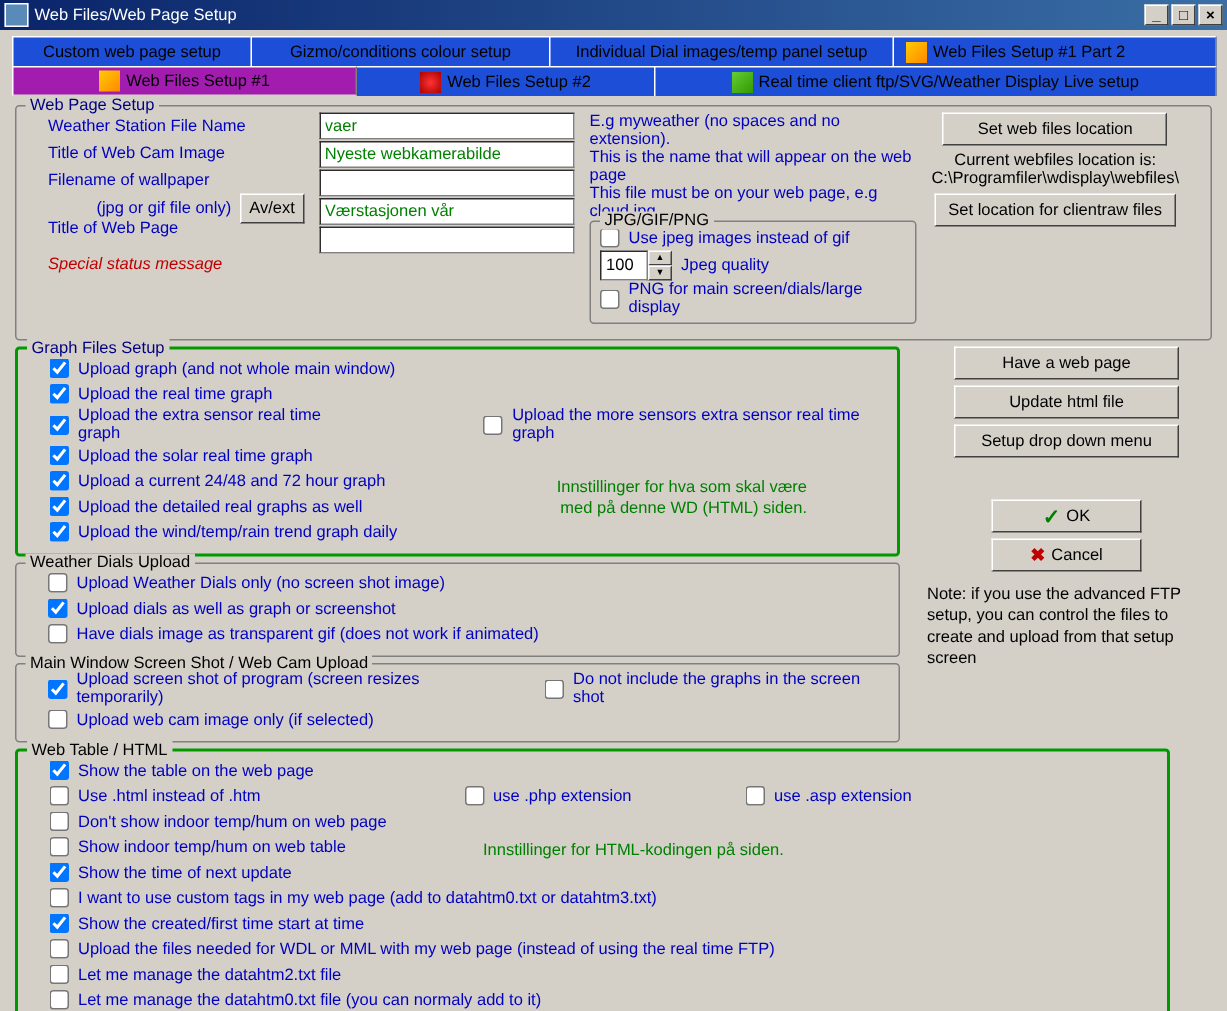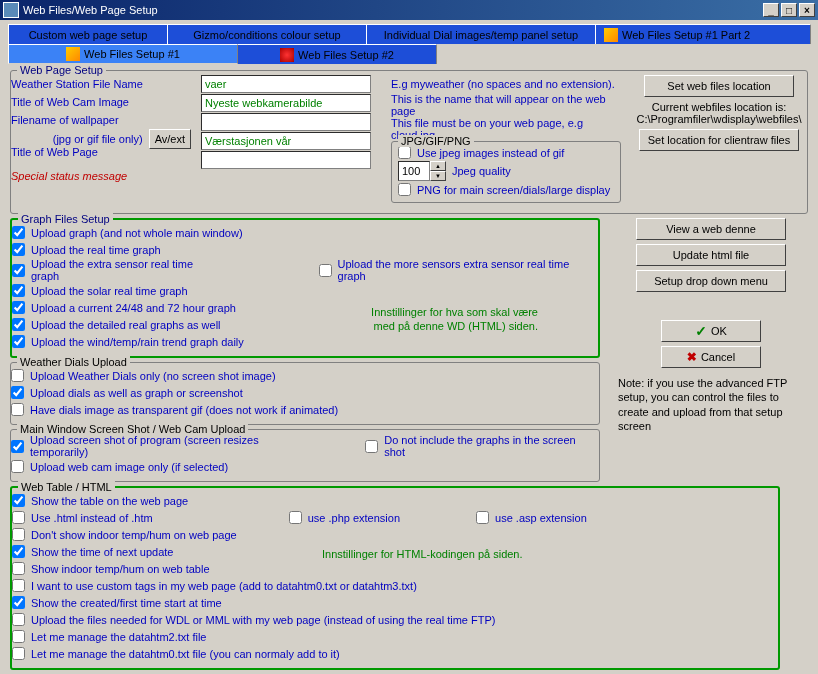--- a/index.html
+++ b/index.html
@@ -6,27 +6,27 @@
 body{background:#d4d0c8;width:818px;height:674px;overflow:hidden}
 .titlebar{background:linear-gradient(to right,#0a246a,#3a6ea5);color:#fff;height:20px;display:flex;align-items:center;padding:0 3px;justify-content:space-between}
 .titlebar-left{display:flex;align-items:center;gap:4px}
 .title-icon{width:16px;height:16px;background:#5a8ab8;border:1px solid #fff;display:inline-block}
 .title-text{font-weight:normal}
 .win-controls{display:flex;gap:2px}
 .win-btn{width:16px;height:14px;background:#d4d0c8;border:1px solid #fff;border-right-color:#404040;border-bottom-color:#404040;display:flex;align-items:center;justify-content:center;font-family:Marlett,Arial;font-size:10px;color:#000;cursor:pointer;font-weight:bold}
 .tabs-area{padding:4px 8px 0}
 .tab-row{display:flex;gap:0;flex-wrap:wrap}
 .tab{background:#1d4ed8;border:1px solid #fff;border-bottom:none;border-right-color:#808080;padding:2px 8px;height:20px;display:flex;align-items:center;gap:4px;cursor:pointer;position:relative;margin-right:-1px}
-.tab.active{background:#3b82f6;z-index:2;border-bottom:1px solid #d4d0c8}
+.tab.active{background:#a21caf;z-index:2;border-bottom:1px solid #d4d0c8}
 .tab-icon{width:14px;height:14px;display:inline-block}
 .tab-icon.yellow{background:linear-gradient(135deg,#fc0,#f80)}
 .tab-icon.red{background:radial-gradient(circle,#f33,#a00)}
 .tab-icon.green{background:linear-gradient(135deg,#6c3,#390)}
 .content{padding:6px 10px}
-.groupbox{border:1px solid #808080;border-radius:3px;padding:4px 0 6px;margin-bottom:4px;position:relative}
+.groupbox{border:1px solid #808080;border-radius:3px;padding:4px 21px 6px;margin-bottom:4px;position:relative}
 .groupbox>.legend{position:absolute;top:-7px;left:6px;background:#d4d0c8;padding:0 3px;color:#000080}
 .groupbox.green-border{border:2px solid #090}
 .row{display:flex;align-items:center;gap:6px;min-height:18px}
 .label-blue{color:#0000c0}
 .label-red{color:#c00000;font-style:italic}
 .input{background:#fff;border:1px inset #808080;height:18px;padding:1px 3px;color:#008000}
 .btn{background:#d4d0c8;border:1px solid #fff;border-right-color:#404040;border-bottom-color:#404040;padding:2px 8px;height:22px;cursor:pointer;display:inline-flex;align-items:center;justify-content:center;gap:4px;min-width:150px}
 .btn.small{min-width:auto;height:20px;padding:1px 5px}
 .chk{display:flex;align-items:center;gap:6px;min-height:17px}
 .chk input[type=checkbox]{width:13px;height:13px;cursor:pointer}
@@ -79,20 +79,24 @@
   </div>
   <div class="tab-row">
     <div class="tab active" style="width:230px;justify-content:center">
         <span class="tab-icon yellow"></span>
         <span>Web Files Setup #1</span>
       </div>
     <div class="tab" style="width:200px;justify-content:center">
         <span class="tab-icon red"></span>
         <span>Web Files Setup #2</span>
       </div>
+    <div class="tab" style="flex:1;justify-content:center">
+        <span class="tab-icon green"></span>
+        <span>Real time client ftp/SVG/Weather Display Live setup</span>
+      </div>
   </div>
 </div>
 
 <div class="content">
 
 <div class="groupbox">
   <div class="legend">Web Page Setup</div>
   <div class="top-grid">
     <div class="col1">
       <div class="row">
@@ -226,21 +230,21 @@
               <span class="label-blue">Do not include the graphs in  the screen shot</span>
             </div>
       </div>
       <div class="chk">
             <input type="checkbox" style="">
             <span class="label-blue">Upload web cam image only (if selected)</span>
           </div>
     </div>
   </div>
   <div style="flex:1;display:flex;flex-direction:column;gap:4px;align-items:center">
-    <button class="btn">View a web denne</button>
+    <button class="btn">Have a web page</button>
     <button class="btn">Update html file</button>
     <button class="btn">Setup drop down menu</button>
     <div style="height:20px"></div>
     <button class="btn" style="min-width:100px">
           <span class="ok-icon"></span>
           <span>OK</span>
         </button>
     <button class="btn" style="min-width:100px">
           <span class="cancel-icon"></span>
           <span>Cancel</span>
@@ -265,29 +269,29 @@
     <div class="chk" style="margin-left:70px">
           <input type="checkbox" style="">
           <span class="label-blue">use .asp extension</span>
         </div>
   </div>
   <div class="chk">
         <input type="checkbox" style="">
         <span class="label-blue">Don't show indoor temp/hum on web page</span>
       </div>
   <div class="chk">
+        <input type="checkbox" style="">
+        <span class="label-blue">Show indoor temp/hum on web table</span>
+      </div>
+  <div class="chk">
         <input type="checkbox" checked="" style="">
         <span class="label-blue">Show the time of next update</span>
       </div>
   <div class="chk">
         <input type="checkbox" style="">
-        <span class="label-blue">Show indoor temp/hum on web table</span>
-      </div>
-  <div class="chk">
-        <input type="checkbox" style="">
         <span class="label-blue">I want to use custom tags in my web page (add to datahtm0.txt or datahtm3.txt)</span>
       </div>
   <div class="chk">
         <input type="checkbox" checked="" style="">
         <span class="label-blue">Show the created/first time start at time</span>
       </div>
   <div class="chk">
         <input type="checkbox" style="">
         <span class="label-blue">Upload the files needed for WDL or MML with my web page (instead of using the real time FTP)</span>
       </div>

